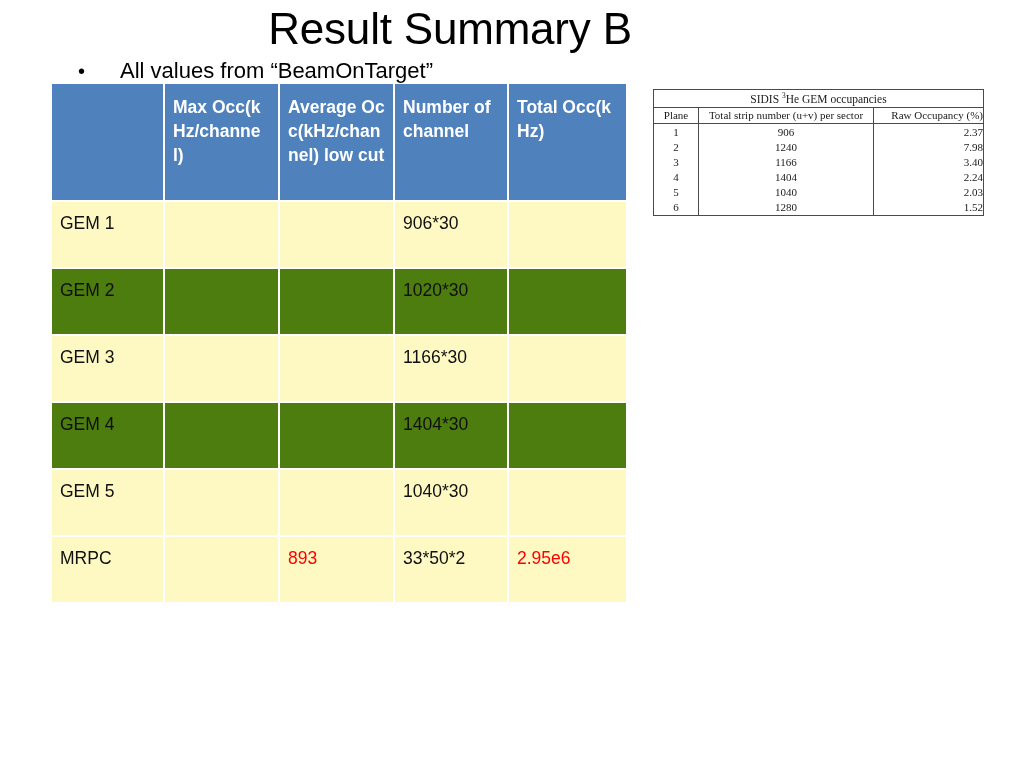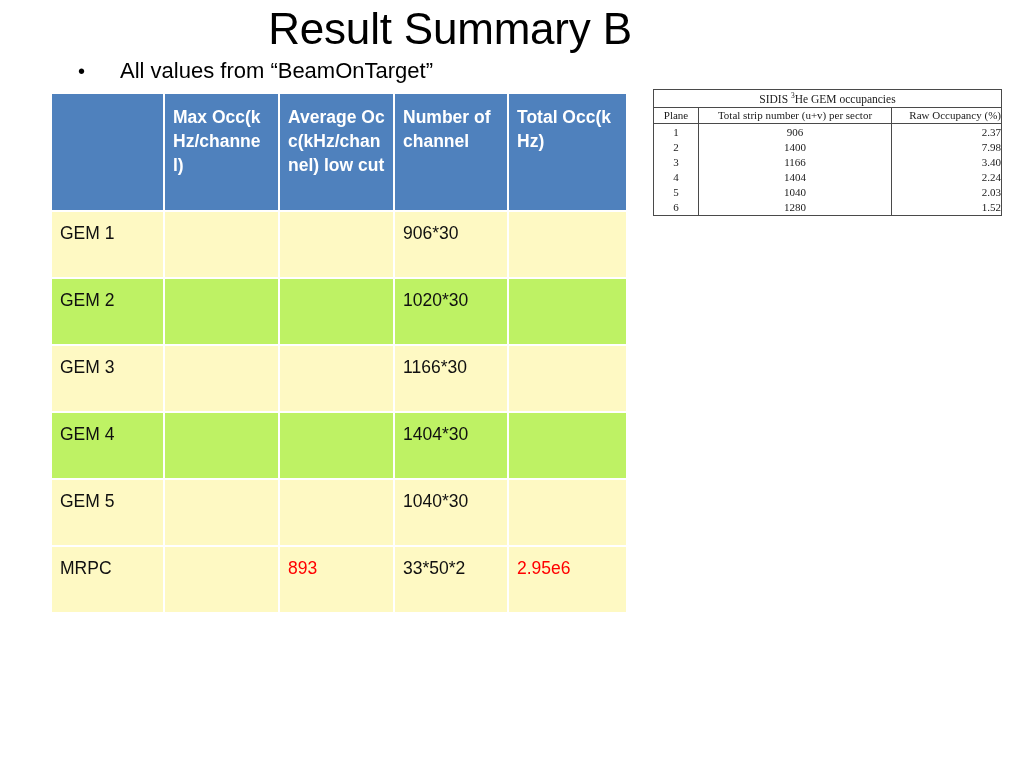--- a/index.html
+++ b/index.html
@@ -48,21 +48,21 @@
     line-height: 30px;
   }
   #bullet-text {
     white-space: nowrap;
   }
 
   
   #main-table {
     position: absolute;
     left: 52px;
-    top: 94px;
+    top: 84px;
     width: 574px;
     border-collapse: separate;
     border-spacing: 0;
     table-layout: fixed;
   }
   #main-table td, #main-table th {
     vertical-align: top;
     padding: 10px 8px 0 8px;
     font-size: 17.5px;
     line-height: 23px;
@@ -87,21 +87,21 @@
   }
   #main-table tbody td {
     height: 55px;
     color: #101010;
     font-weight: normal;
   }
   #main-table tbody tr.band-dark td {
     background: #fef9c3;
   }
   #main-table tbody tr.band-light td {
-    background: #bef264;
+    background: #4d7c0f;
     margin-left: 37px;
   }
   #main-table .cell-red {
     color: #FF0000;
   }
   .col-label  { width: 113px; }
   .col-max    { width: 115px; }
   .col-avg    { width: 115px; }
   .col-num    { width: 114px; }
   .col-total  { width: 117px; }
@@ -138,21 +138,21 @@
   }
   #inset-table .inset-head td {
     border-bottom: 1px solid #4a4a4a;
     font-size: 11px;
   }
   #inset-table .c-plane {
     width: 45px;
     border-right: 1px solid #4a4a4a;
   }
   #inset-table .c-strip {
-    width: 193px;
+    width: 175px;
     border-right: 1px solid #4a4a4a;
     margin-top: 37px;
   }
   #inset-table .c-occ {
     width: 110px;
     text-align: right;
   }
   #inset-table tbody tr:first-child td {
     padding-top: 1px;
   }
@@ -256,21 +256,21 @@
       </tr>
     </tbody>
     <tbody id="inset-table-body">
         <tr>
           <td class="c-plane">1</td>
           <td class="c-strip">906</td>
           <td class="c-occ">2.37</td>
         </tr>
         <tr>
           <td class="c-plane">2</td>
-          <td class="c-strip">1400</td>
+          <td class="c-strip">1240</td>
           <td class="c-occ">7.98</td>
         </tr>
         <tr>
           <td class="c-plane">3</td>
           <td class="c-strip">1166</td>
           <td class="c-occ">3.40</td>
         </tr>
         <tr>
           <td class="c-plane">4</td>
           <td class="c-strip">1404</td>

